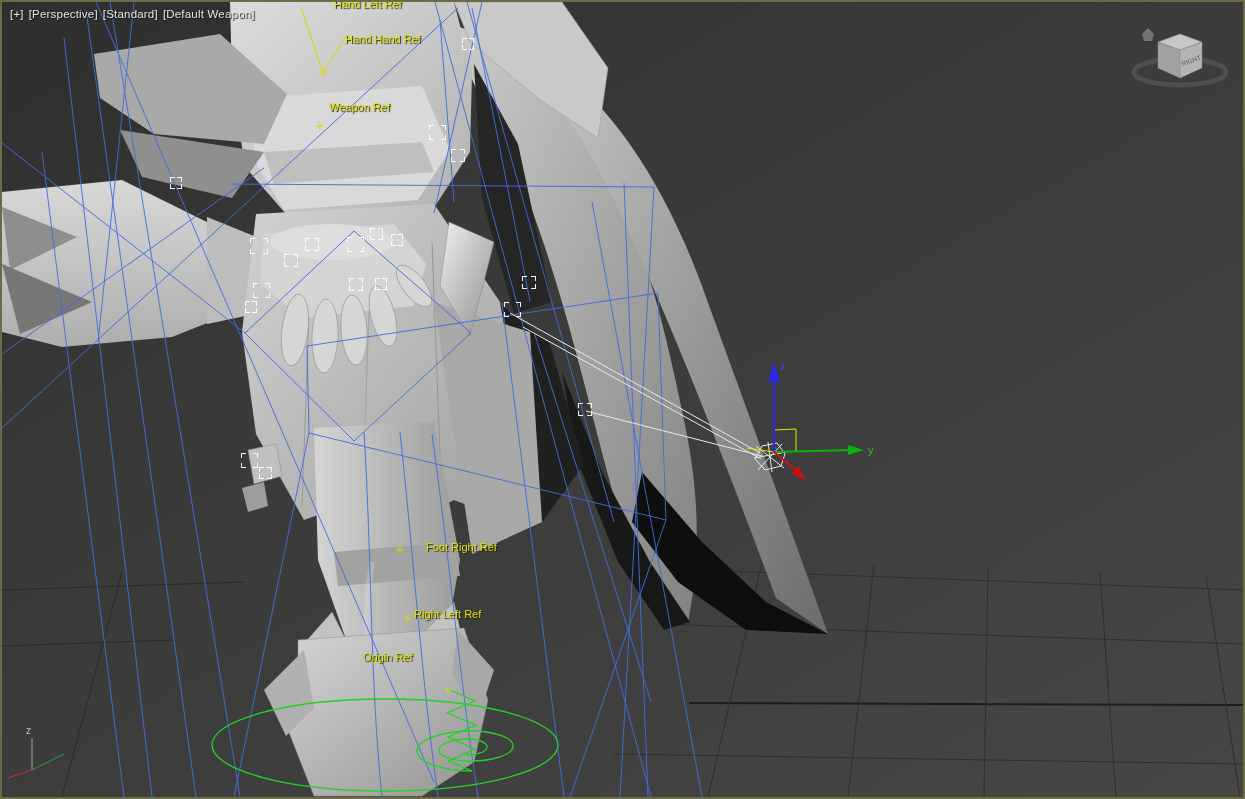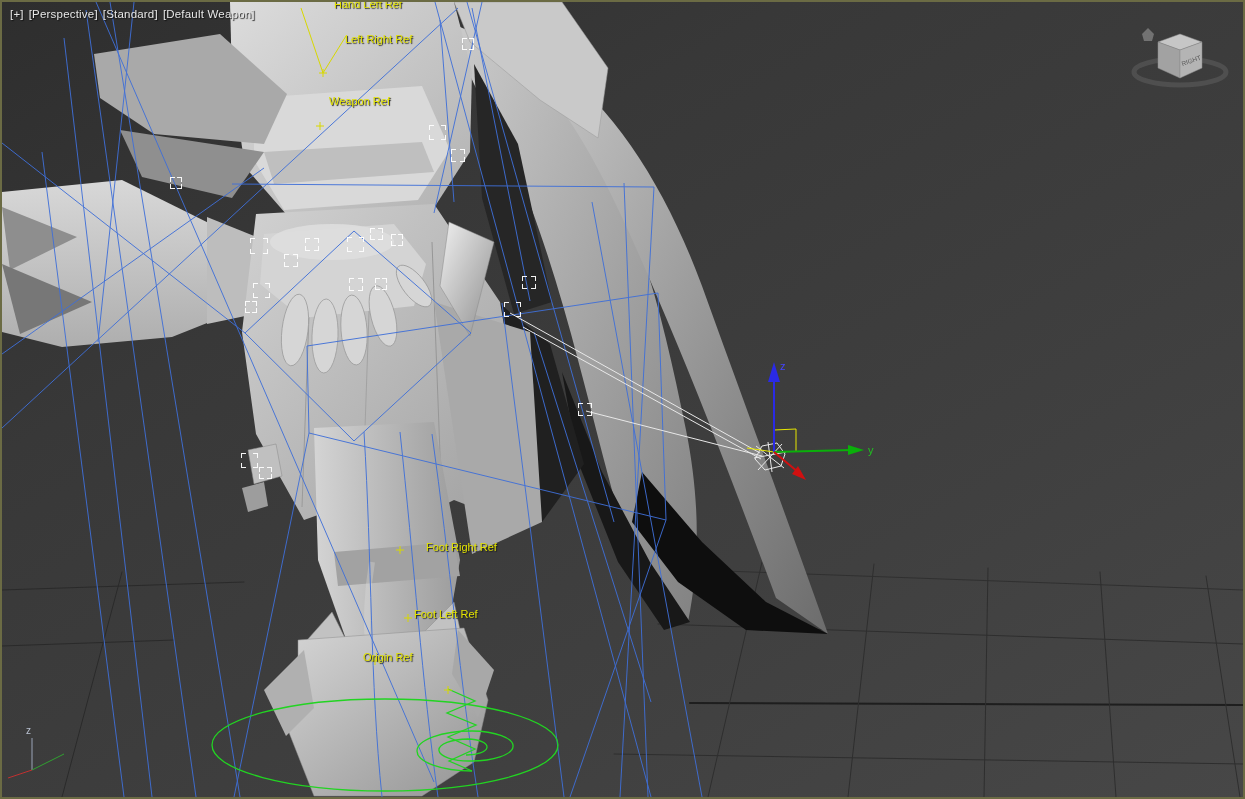--- a/index.html
+++ b/index.html
@@ -238,24 +238,24 @@
   </svg>
 
   <div class="vp-label">
     <span>[+]</span>
     <span>[Perspective]</span>
     <span>[Standard]</span>
     <span>[Default Weapon]</span>
   </div>
 
   <div class="ref-label" style="left:332px;top:-4px">Hand Left Ref</div>
-  <div class="ref-label" style="left:343px;top:31px">Left Right Ref</div>
-  <div class="ref-label" style="left:327px;top:93px">Weapon Ref</div>
+  <div class="ref-label" style="left:343px;top:31px">Hand Hand Ref</div>
+  <div class="ref-label" style="left:327px;top:99px">Weapon Ref</div>
   <div class="ref-label" style="left:424px;top:539px">Foot Right Ref</div>
-  <div class="ref-label" style="left:412px;top:606px">Foot Left Ref</div>
+  <div class="ref-label" style="left:412px;top:606px">Right Left Ref</div>
   <div class="ref-label" style="left:361px;top:649px">Origin Ref</div>
 
   <div class="bracket" style="left:248px;top:236px;width:18px;height:16px"></div>
   <div class="bracket" style="left:282px;top:252px;width:14px;height:13px"></div>
   <div class="bracket" style="left:303px;top:236px;width:14px;height:13px"></div>
   <div class="bracket" style="left:345px;top:235px;width:17px;height:15px"></div>
   <div class="bracket" style="left:368px;top:226px;width:13px;height:12px"></div>
   <div class="bracket" style="left:389px;top:232px;width:12px;height:12px"></div>
   <div class="bracket" style="left:251px;top:281px;width:17px;height:15px"></div>
   <div class="bracket" style="left:347px;top:276px;width:14px;height:13px"></div>

